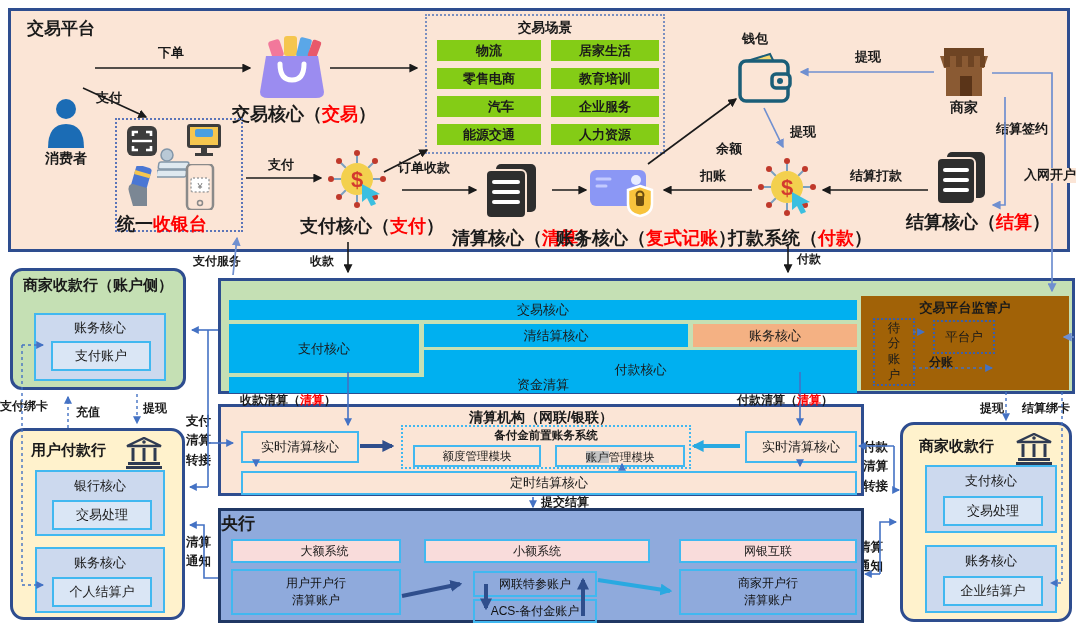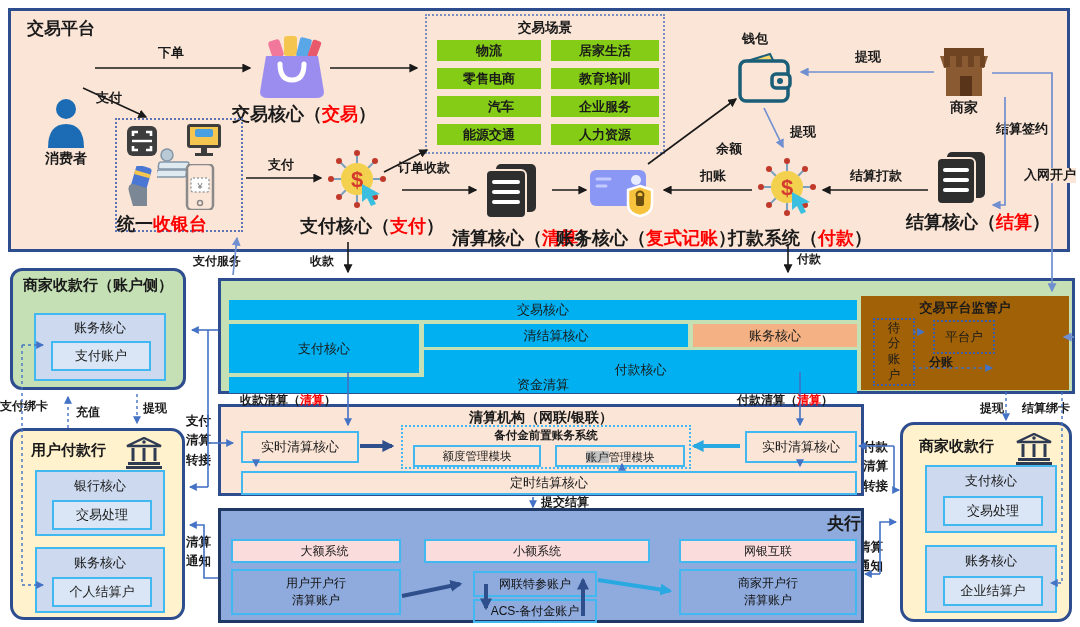--- a/index.html
+++ b/index.html
@@ -318,21 +318,21 @@
       <div class="abs peachbox ctr" style="left:152px;top:18px;width:130px;height:22px;font-size:11.5px;align-items:flex-end;">
           <span><span class="hl-acct">账户</span><span>管理模块</span></span>
         </div>
     </div>
     <div class="abs peachbox ctr" style="left:524px;top:24px;width:112px;height:32px;">实时清算核心</div>
     <div class="abs peachbox ctr" style="left:20px;top:64px;width:616px;height:24px;">定时结算核心</div>
   </div>
   <div class="abs sm b600" style="left:541px;top:494px;z-index:45;">提交结算</div>
 
   <div class="abs panel-navy" style="left:218px;top:508px;width:646px;height:115px;">
-    <div class="abs" style="left:0;top:1px;width:100%;text-align:right;font-size:17px;font-weight:700;padding-left:44px;">央行</div>
+    <div class="abs" style="left:0;top:1px;width:100%;text-align:left;font-size:17px;font-weight:700;">央行</div>
     <div class="abs pinkbox ctr" style="left:10px;top:28px;width:170px;height:24px;padding-left:17px;">大额系统</div>
     <div class="abs pinkbox ctr" style="left:203px;top:28px;width:226px;height:24px;">小额系统</div>
     <div class="abs pinkbox ctr" style="left:458px;top:28px;width:178px;height:24px;">网银互联</div>
     <div class="abs navybox ctr" style="left:10px;top:58px;width:170px;height:46px;">
       <div>
           <div>用户开户行</div>
           <div>清算账户</div>
         </div>
     </div>
     <div class="abs navybox ctr" style="left:252px;top:60px;width:124px;height:26px;">网联特参账户</div>

